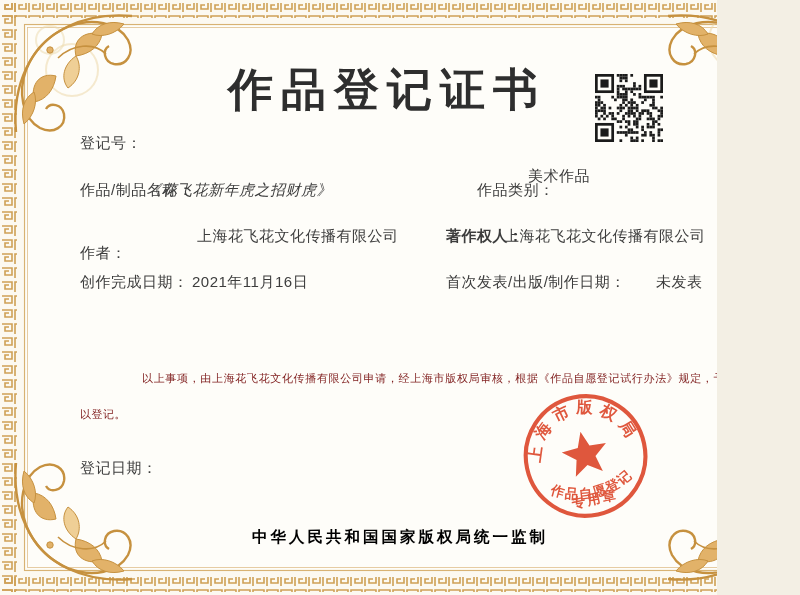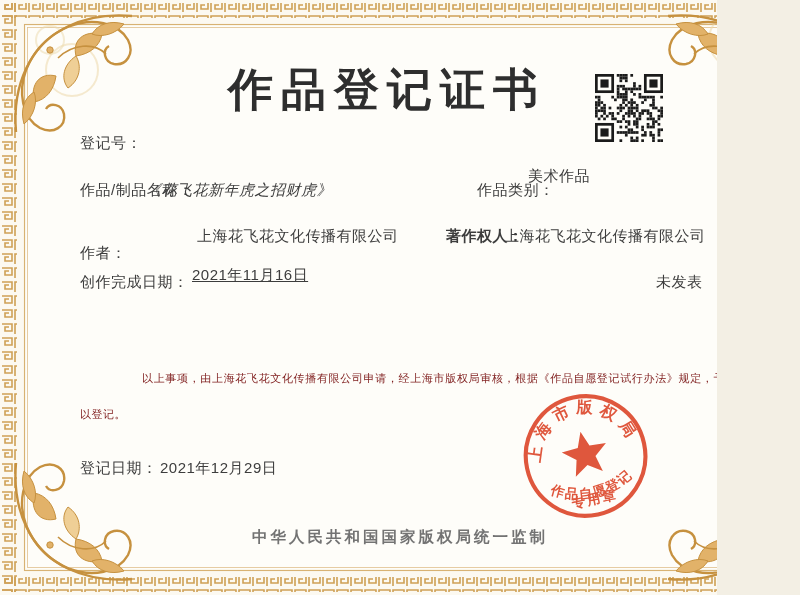--- a/index.html
+++ b/index.html
@@ -28,21 +28,21 @@
     letter-spacing:0.5px;
   }
   .statement{
     position:absolute;left:80px;top:360px;width:645px;
     font-size:11px;color:#7f1d1d;line-height:36px;
     text-indent:62px;letter-spacing:0.5px;text-align:justify;
   }
   .footer{
     position:absolute;left:0;top:527px;width:800px;text-align:center;
     font-family:"Liberation Serif","DejaVu Serif",serif;
-    font-weight:700;font-size:15.5px;letter-spacing:3px;color:#737373;
+    font-weight:700;font-size:15.5px;letter-spacing:3px;color:#000000;
   }
   .qr{position:absolute;left:595px;top:74px;width:68px;height:68px;}
   .seal{
     position:absolute;left:519px;top:391px;width:134px;height:134px;
     transform:rotate(-12deg);opacity:0.92;
   }
   .seal text, .seal textPath{
     font-family:"Liberation Sans","DejaVu Sans",sans-serif;
     font-weight:700;fill:var(--seal-red,#dd4a2e);
   }
@@ -300,27 +300,27 @@
   <span class="cell" style="left:146px;top:181px;font-style:italic;">《花飞花新年虎之招财虎》</span>
   <span class="cell" style="left:446px;top:181px;margin-left:31px;">作品类别：</span>
   <span class="cell" style="left:528px;top:167px;">美术作品</span>
 
   <span class="cell" style="left:80px;top:244px;">作者：</span>
   <span class="cell" style="left:197px;top:227px;">上海花飞花文化传播有限公司</span>
   <span class="cell" style="left:446px;top:227px;font-weight:bold;">著作权人：</span>
   <span class="cell" style="left:504px;top:227px;">上海花飞花文化传播有限公司</span>
 
   <span class="cell" style="left:80px;top:273px;">创作完成日期：</span>
-  <span class="cell" style="left:192px;top:266px;text-decoration:underline;">2021年11月16日</span>
+  <span class="cell" style="left:192px;top:273px;">2021年11月16日</span>
+  <span class="cell" style="left:446px;top:273px;">首次发表/出版/制作日期：</span>
   <span class="cell" style="left:656px;top:273px;">未发表</span>
 
   <div class="statement">以上事项，由上海花飞花文化传播有限公司申请，经上海市版权局审核，根据《作品自愿登记试行办法》规定，予以登记。</div>
 
   <span class="cell" style="left:80px;top:459px;font-family:Liberation Serif, serif;">登记日期：</span>
-  <span class="cell" style="left:160px;top:459px;">2021年12月29日</span>
 
   <svg class="seal" viewBox="0 0 130 130" xmlns="http://www.w3.org/2000/svg">
     <defs>
       <path id="sealArcTop" d="M 21,65 A 44,44 0 1 1 109,65" fill="none"></path>
       <path id="sealArcMid" d="M 22,90 A 75,75 0 0 0 108,90" fill="none"></path>
     </defs>
     <circle cx="65" cy="63" r="58" fill="none" stroke="#dd4a2e" stroke-width="4"></circle>
     <polygon points="65,39 70.8,53.9 86.9,54.9 74.4,65.1 78.4,80.7 65,71.9 51.6,80.7 55.6,65.1 43.1,54.9 59.2,53.9" fill="#dd4a2e"></polygon>
     <text font-size="15.5" letter-spacing="6">
       <textPath href="#sealArcTop" startOffset="50%" text-anchor="middle">上海市版权局</textPath>

